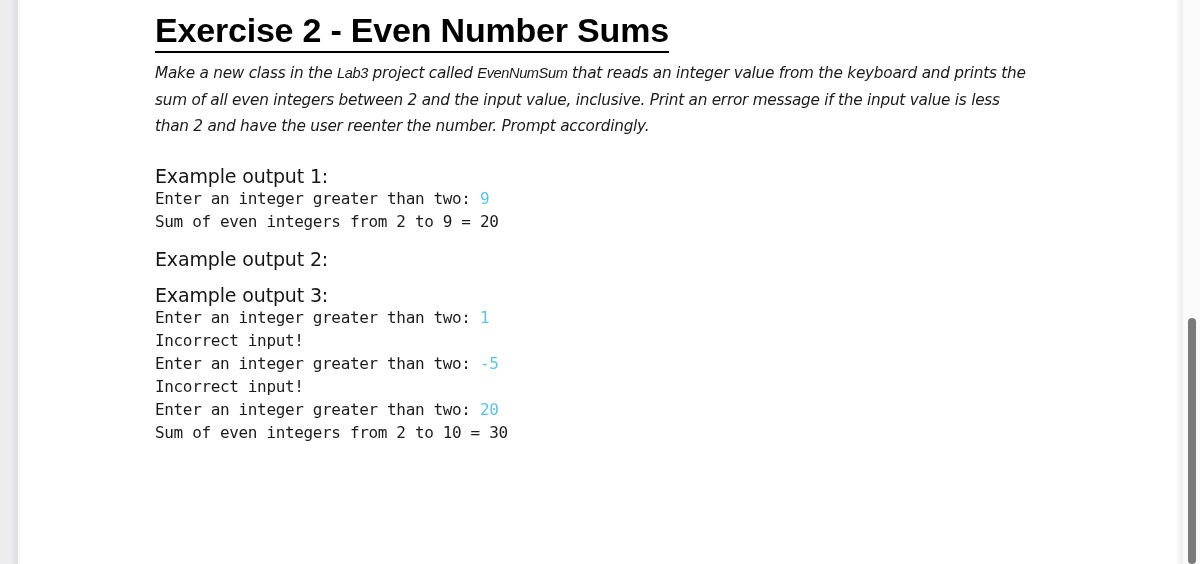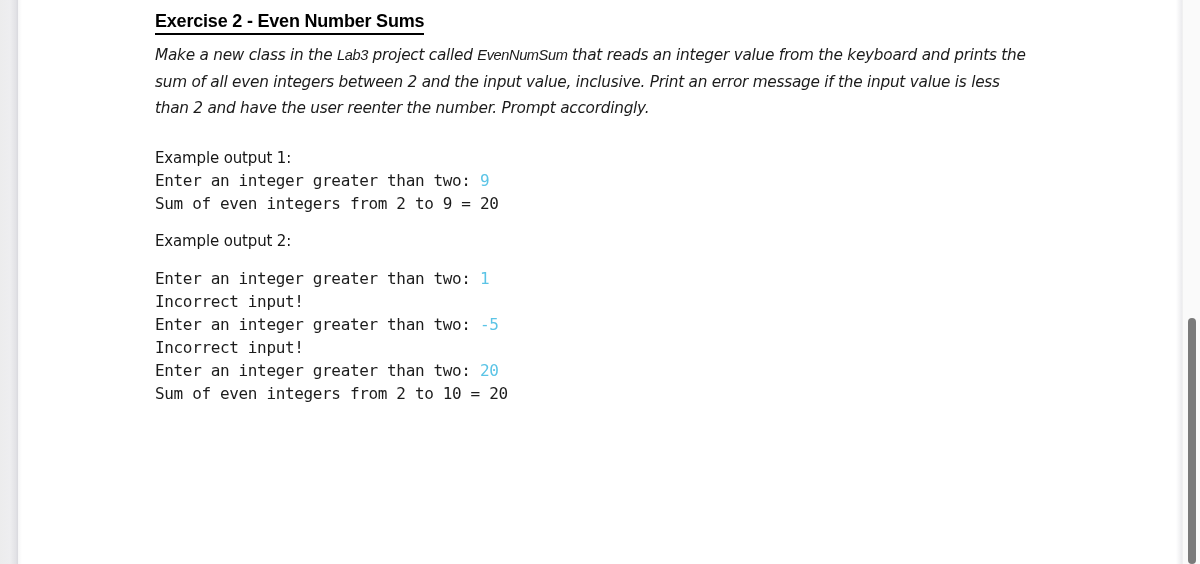--- a/index.html
+++ b/index.html
@@ -77,21 +77,21 @@
     position: absolute;
     left: 133px;
     top: 11px;
     right: 10px;
   }
 
   h1#page-title {
     margin: 0;
     padding: 0 0 2px 0;
     font-family: "Liberation Sans", sans-serif;
-    font-size: 18px;
+    font-size: 34px;
     font-weight: bold;
     color: #000000;
     letter-spacing: -0.2px;
     display: inline-block;
     border-bottom: 2.6px solid #000000;
     line-height: 1.12;
     white-space: nowrap;
   }
 
   #intro {
@@ -114,21 +114,21 @@
   .example-block {
     margin-top: 16px;
   }
   .example-block:first-of-type {
     margin-top: 26px;
   }
 
   .example-label {
     font-family: "DejaVu Sans", sans-serif;
     font-style: normal;
-    font-size: 15px;
+    font-size: 19px;
     color: #161616;
     line-height: 20px;
     letter-spacing: -0.15px;
   }
 
   pre.console {
     margin: 1px 0 0 0;
     font-family: "DejaVu Sans Mono", monospace;
     font-size: 16px;
     line-height: 23px;
@@ -157,26 +157,27 @@
       <div id="examples">
           <div class="example-block">
             <div class="example-label">Example output 1:</div>
             <pre class="console"><span><span>Enter an integer greater than two: </span><span class="input-val" style="color: rgb(91, 196, 230);">9</span></span>
 <span><span>Sum of even integers from 2 to 9 = 20</span></span></pre>
           </div>
           <div class="example-block">
             <div class="example-label">Example output 2:</div>
           </div>
           <div class="example-block">
+            <div class="example-label">Example output 3:</div>
             <pre class="console"><span><span>Enter an integer greater than two: </span><span class="input-val" style="color: rgb(91, 196, 230);">1</span></span>
 <span><span>Incorrect input!</span></span>
 <span><span>Enter an integer greater than two: </span><span class="input-val" style="color: rgb(91, 196, 230);">-5</span></span>
 <span><span>Incorrect input!</span></span>
 <span><span>Enter an integer greater than two: </span><span class="input-val" style="color: rgb(91, 196, 230);">20</span></span>
-<span><span>Sum of even integers from 2 to 10 = 20</span></span></pre>
+<span><span>Sum of even integers from 2 to 10 = 30</span></span></pre>
           </div>
         </div>
 
     </div>
   </div>
 
   <div id="left-gutter"></div>
   <div id="left-page-edge"></div>
   <div id="right-page-edge"></div>
 

